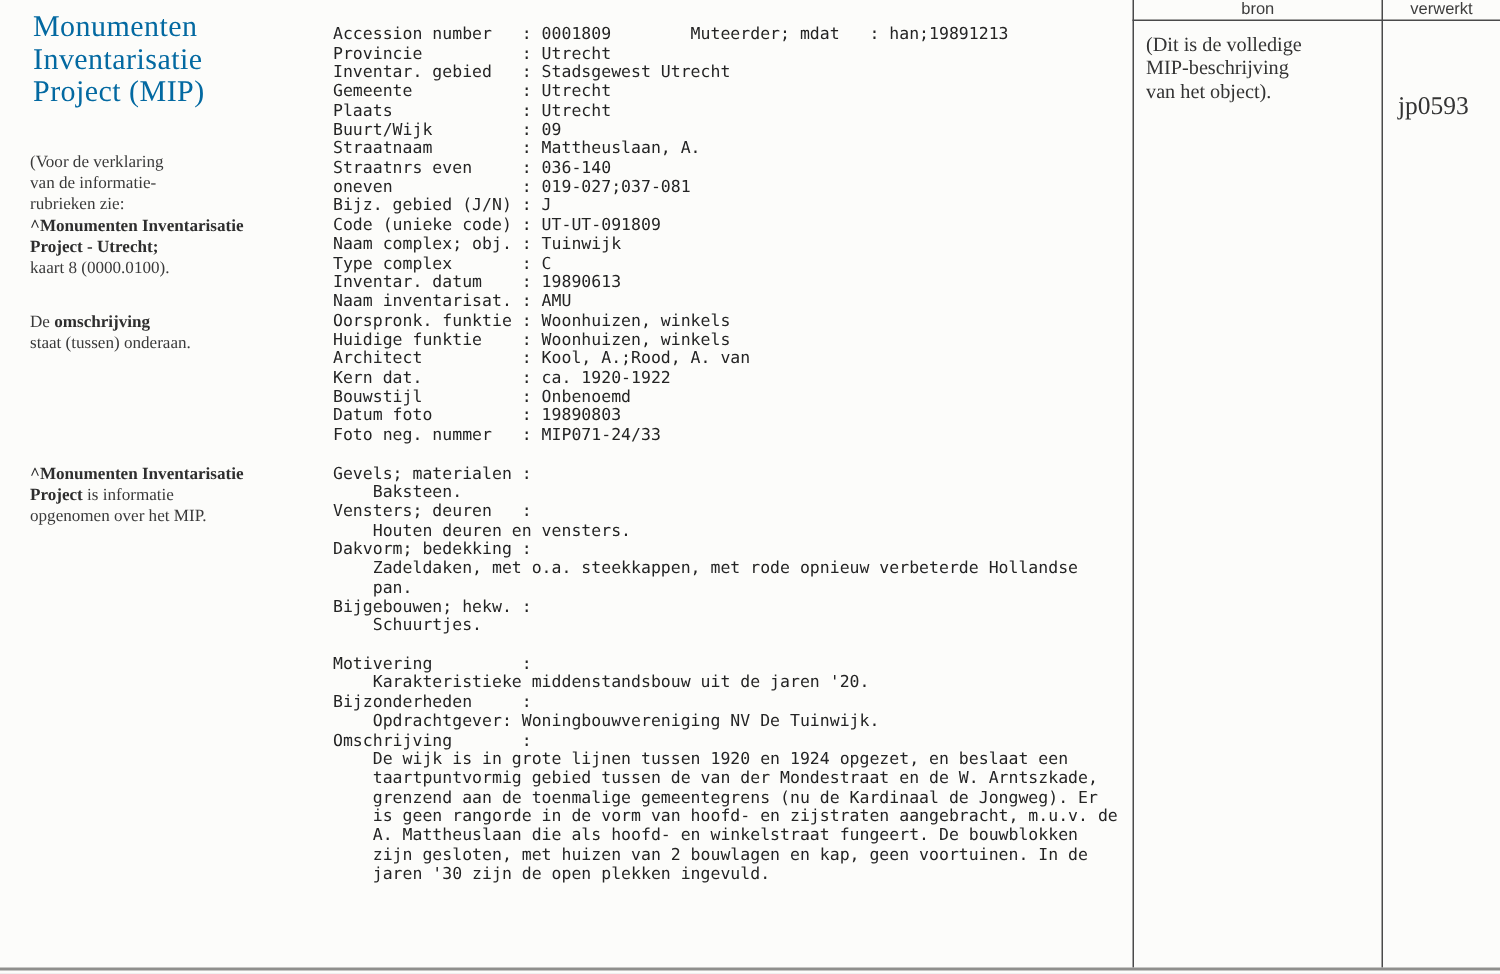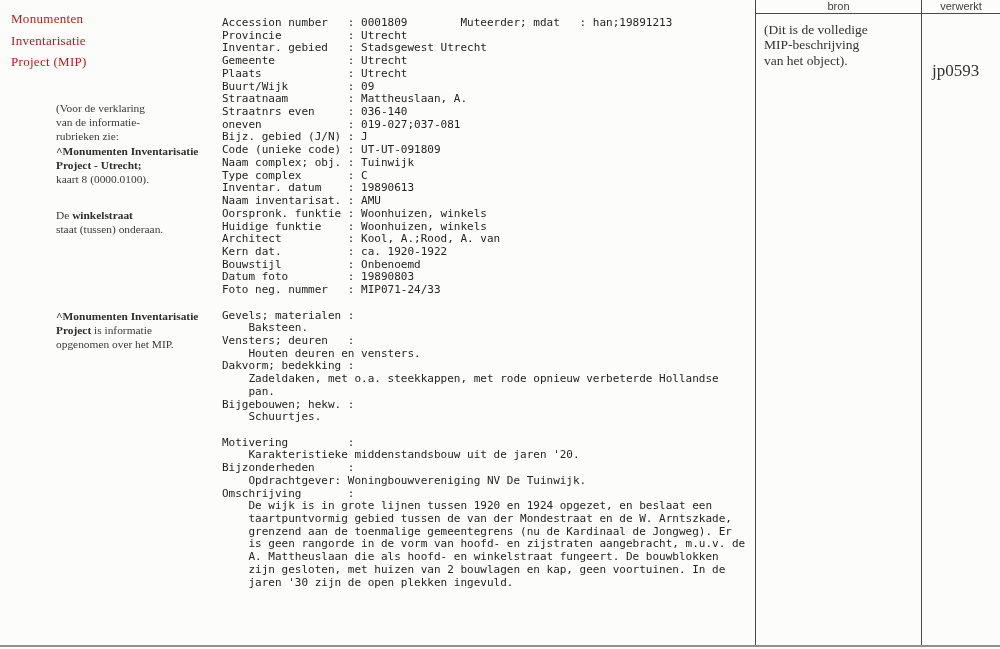--- a/index.html
+++ b/index.html
@@ -5,33 +5,32 @@
   html,body { margin:0; padding:0; background:#e8e8e6; }
   .page {
     position:relative;
     width:1000px; height:649px;
     background:#fcfcfa;
     overflow:hidden;
     font-family:"Liberation Serif", serif;
   }
   
   .title {
-    position:absolute; left:11px; top:8px; width:200px;
+    position:absolute; left:22px; top:8px; width:200px;
     font-family:"Liberation Serif", serif;
-    font-size:13px; line-height:21.5px;
+    font-size:20px; line-height:21.5px;
     letter-spacing:0.3px;
-    color:#b91c1c;
+    color:#0369a1;
     white-space:pre-line;
   }
   .note {
     position:absolute; left:20px; width:200px;
     font-family:"Liberation Serif", serif;
     font-size:11.4px; line-height:14.2px;
     color:#3a3a3a;
-    margin-left:36px;
   }
   .note .b { font-weight:bold; color:#2e2e2e; }
   #note1 { top:101px; }
   #note2 { top:208px; }
   #note3 { top:309px; }
 
   
   .record {
     position:absolute; left:222px; top:6px;
     font-family:"DejaVu Sans Mono", monospace;
@@ -82,21 +81,21 @@
   <div class="note" id="note1">
       <div><span>(Voor de verklaring</span></div>
       <div><span>van de informatie-</span></div>
       <div><span>rubrieken zie:</span></div>
       <div><span class="b">^Monumenten Inventarisatie</span></div>
       <div><span class="b">Project - Utrecht;</span></div>
       <div><span>kaart 8 (0000.0100).</span></div>
     </div>
 
   <div class="note" id="note2">
-      <div><span>De </span><span class="b">winkelstraat</span></div>
+      <div><span>De </span><span class="b">omschrijving</span></div>
       <div><span>staat (tussen) onderaan.</span></div>
     </div>
 
   <div class="note" id="note3">
       <div><span class="b">^Monumenten Inventarisatie</span></div>
       <div><span class="b">Project</span><span> is informatie</span></div>
       <div><span>opgenomen over het MIP.</span></div>
     </div>
 
   <pre class="record" id="record-pre">Accession number   : 0001809        Muteerder; mdat   : han;19891213

